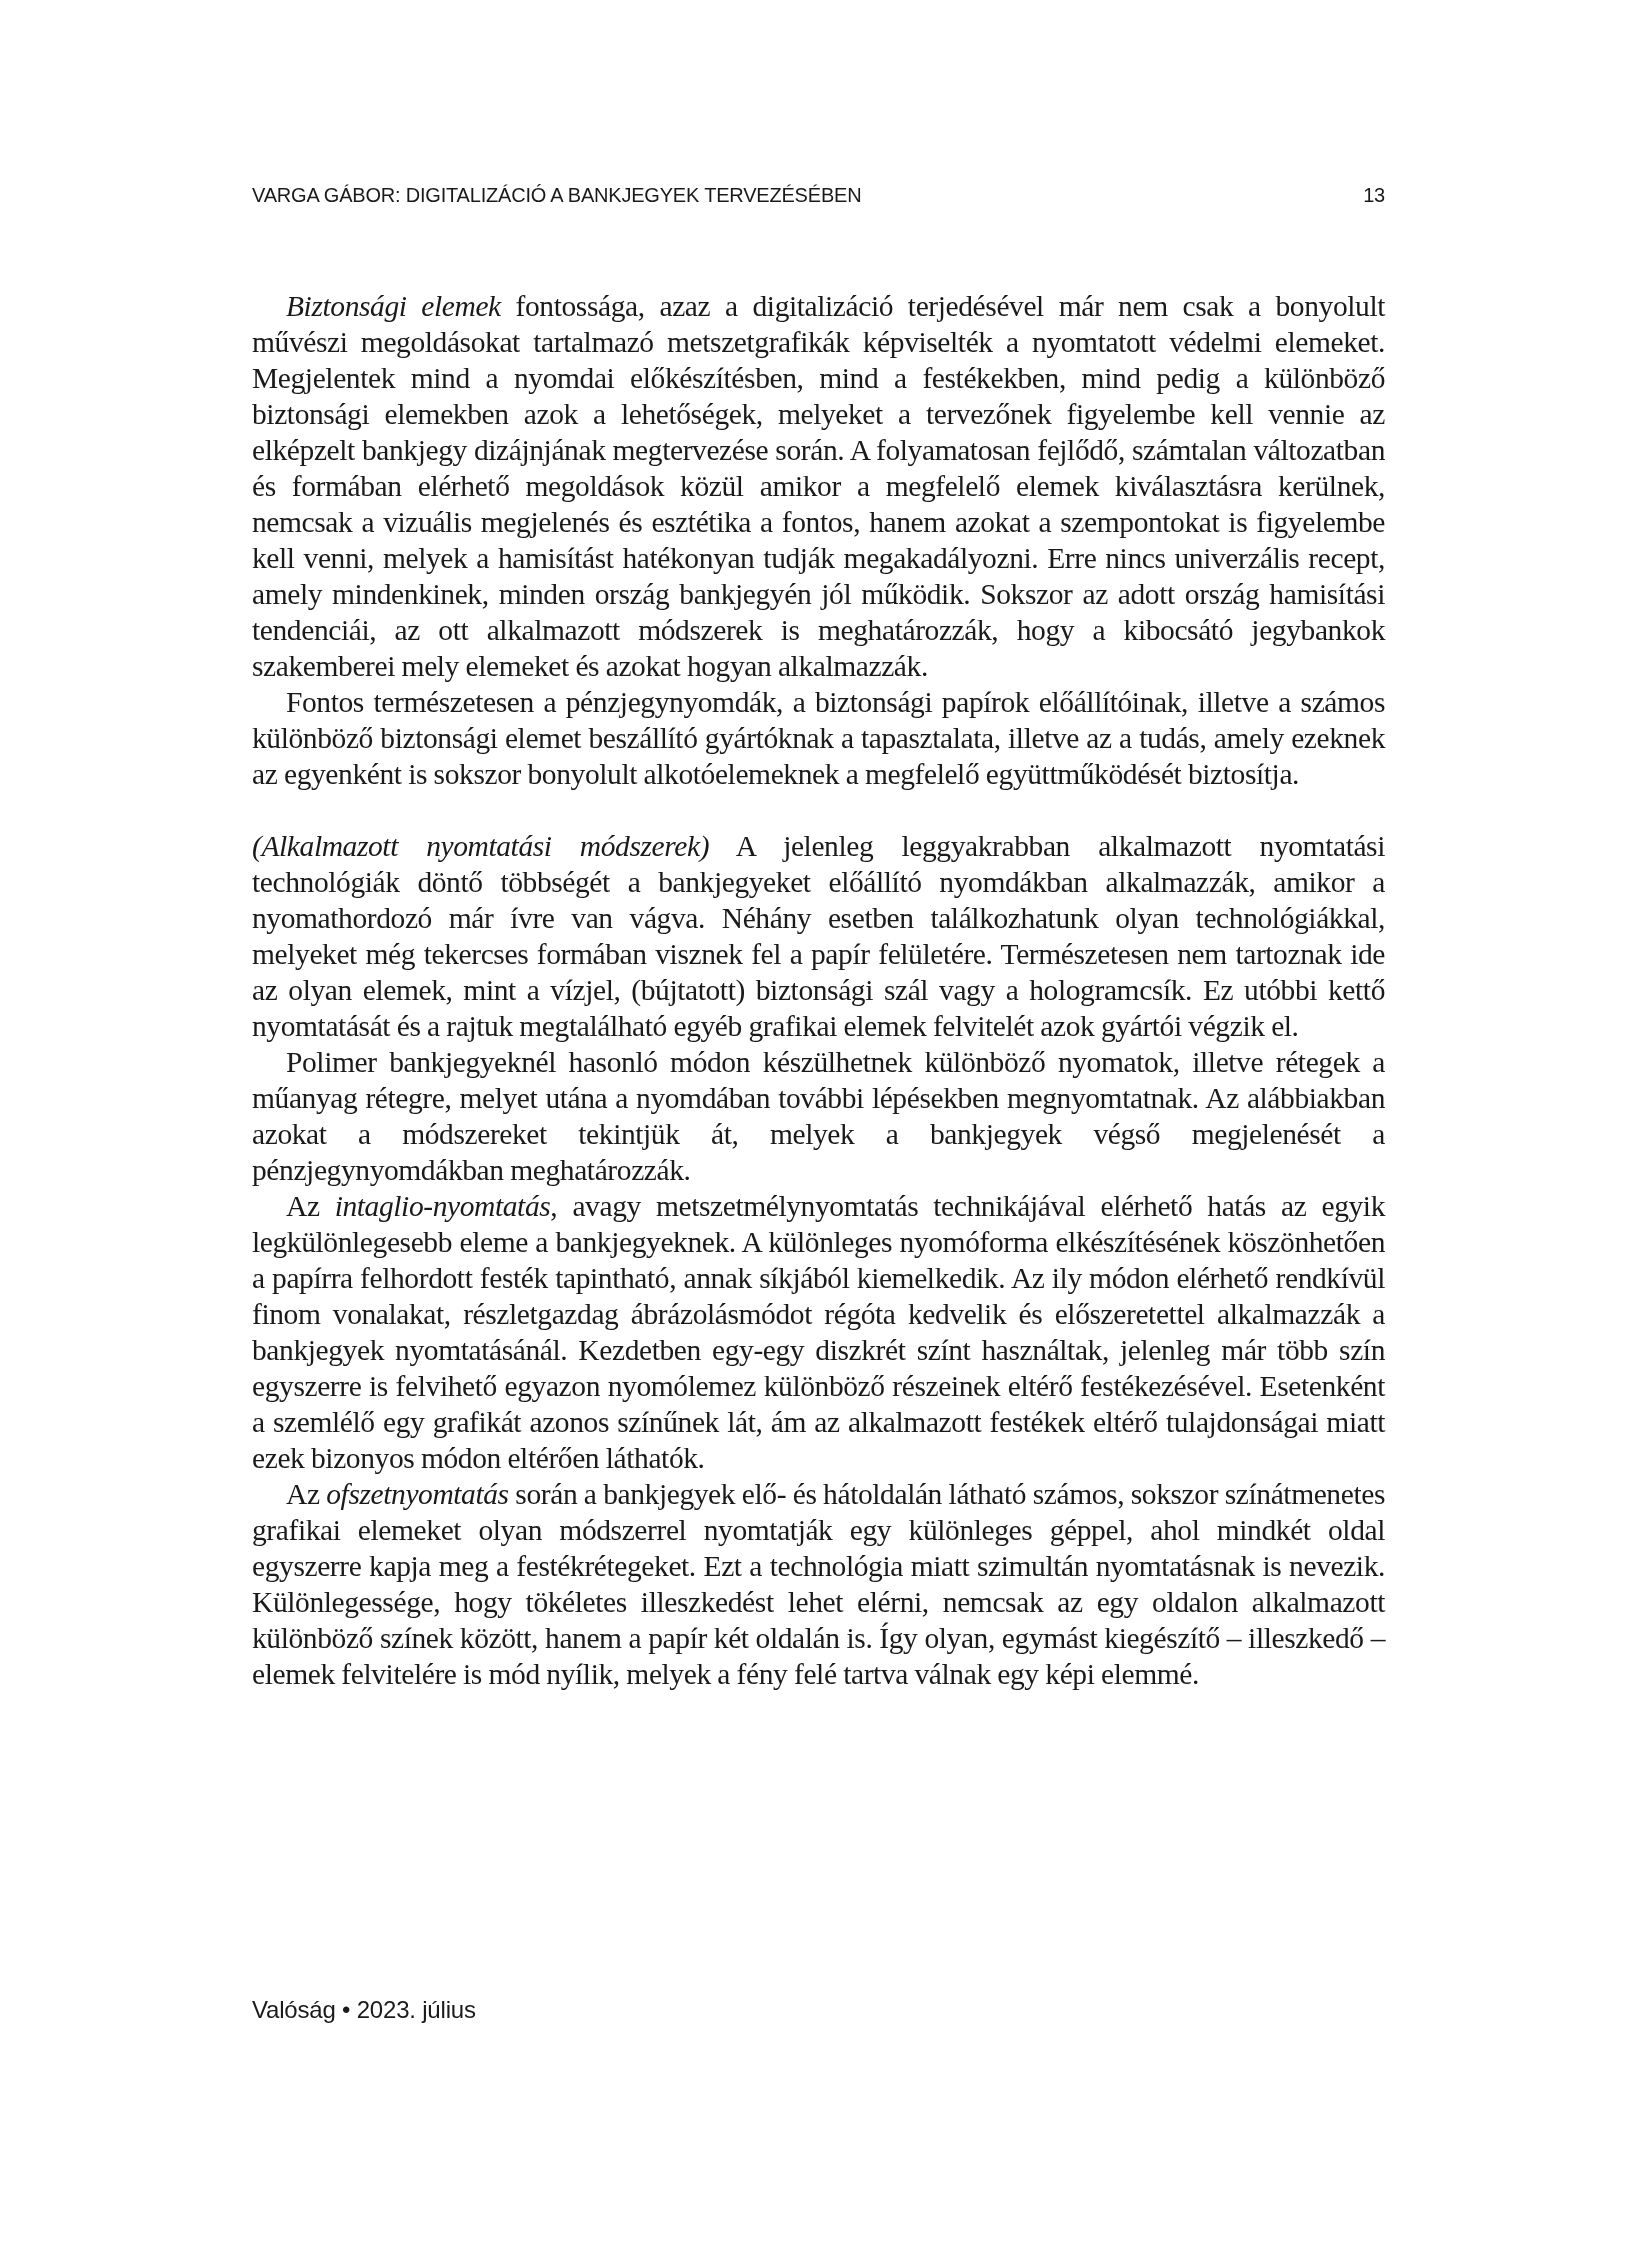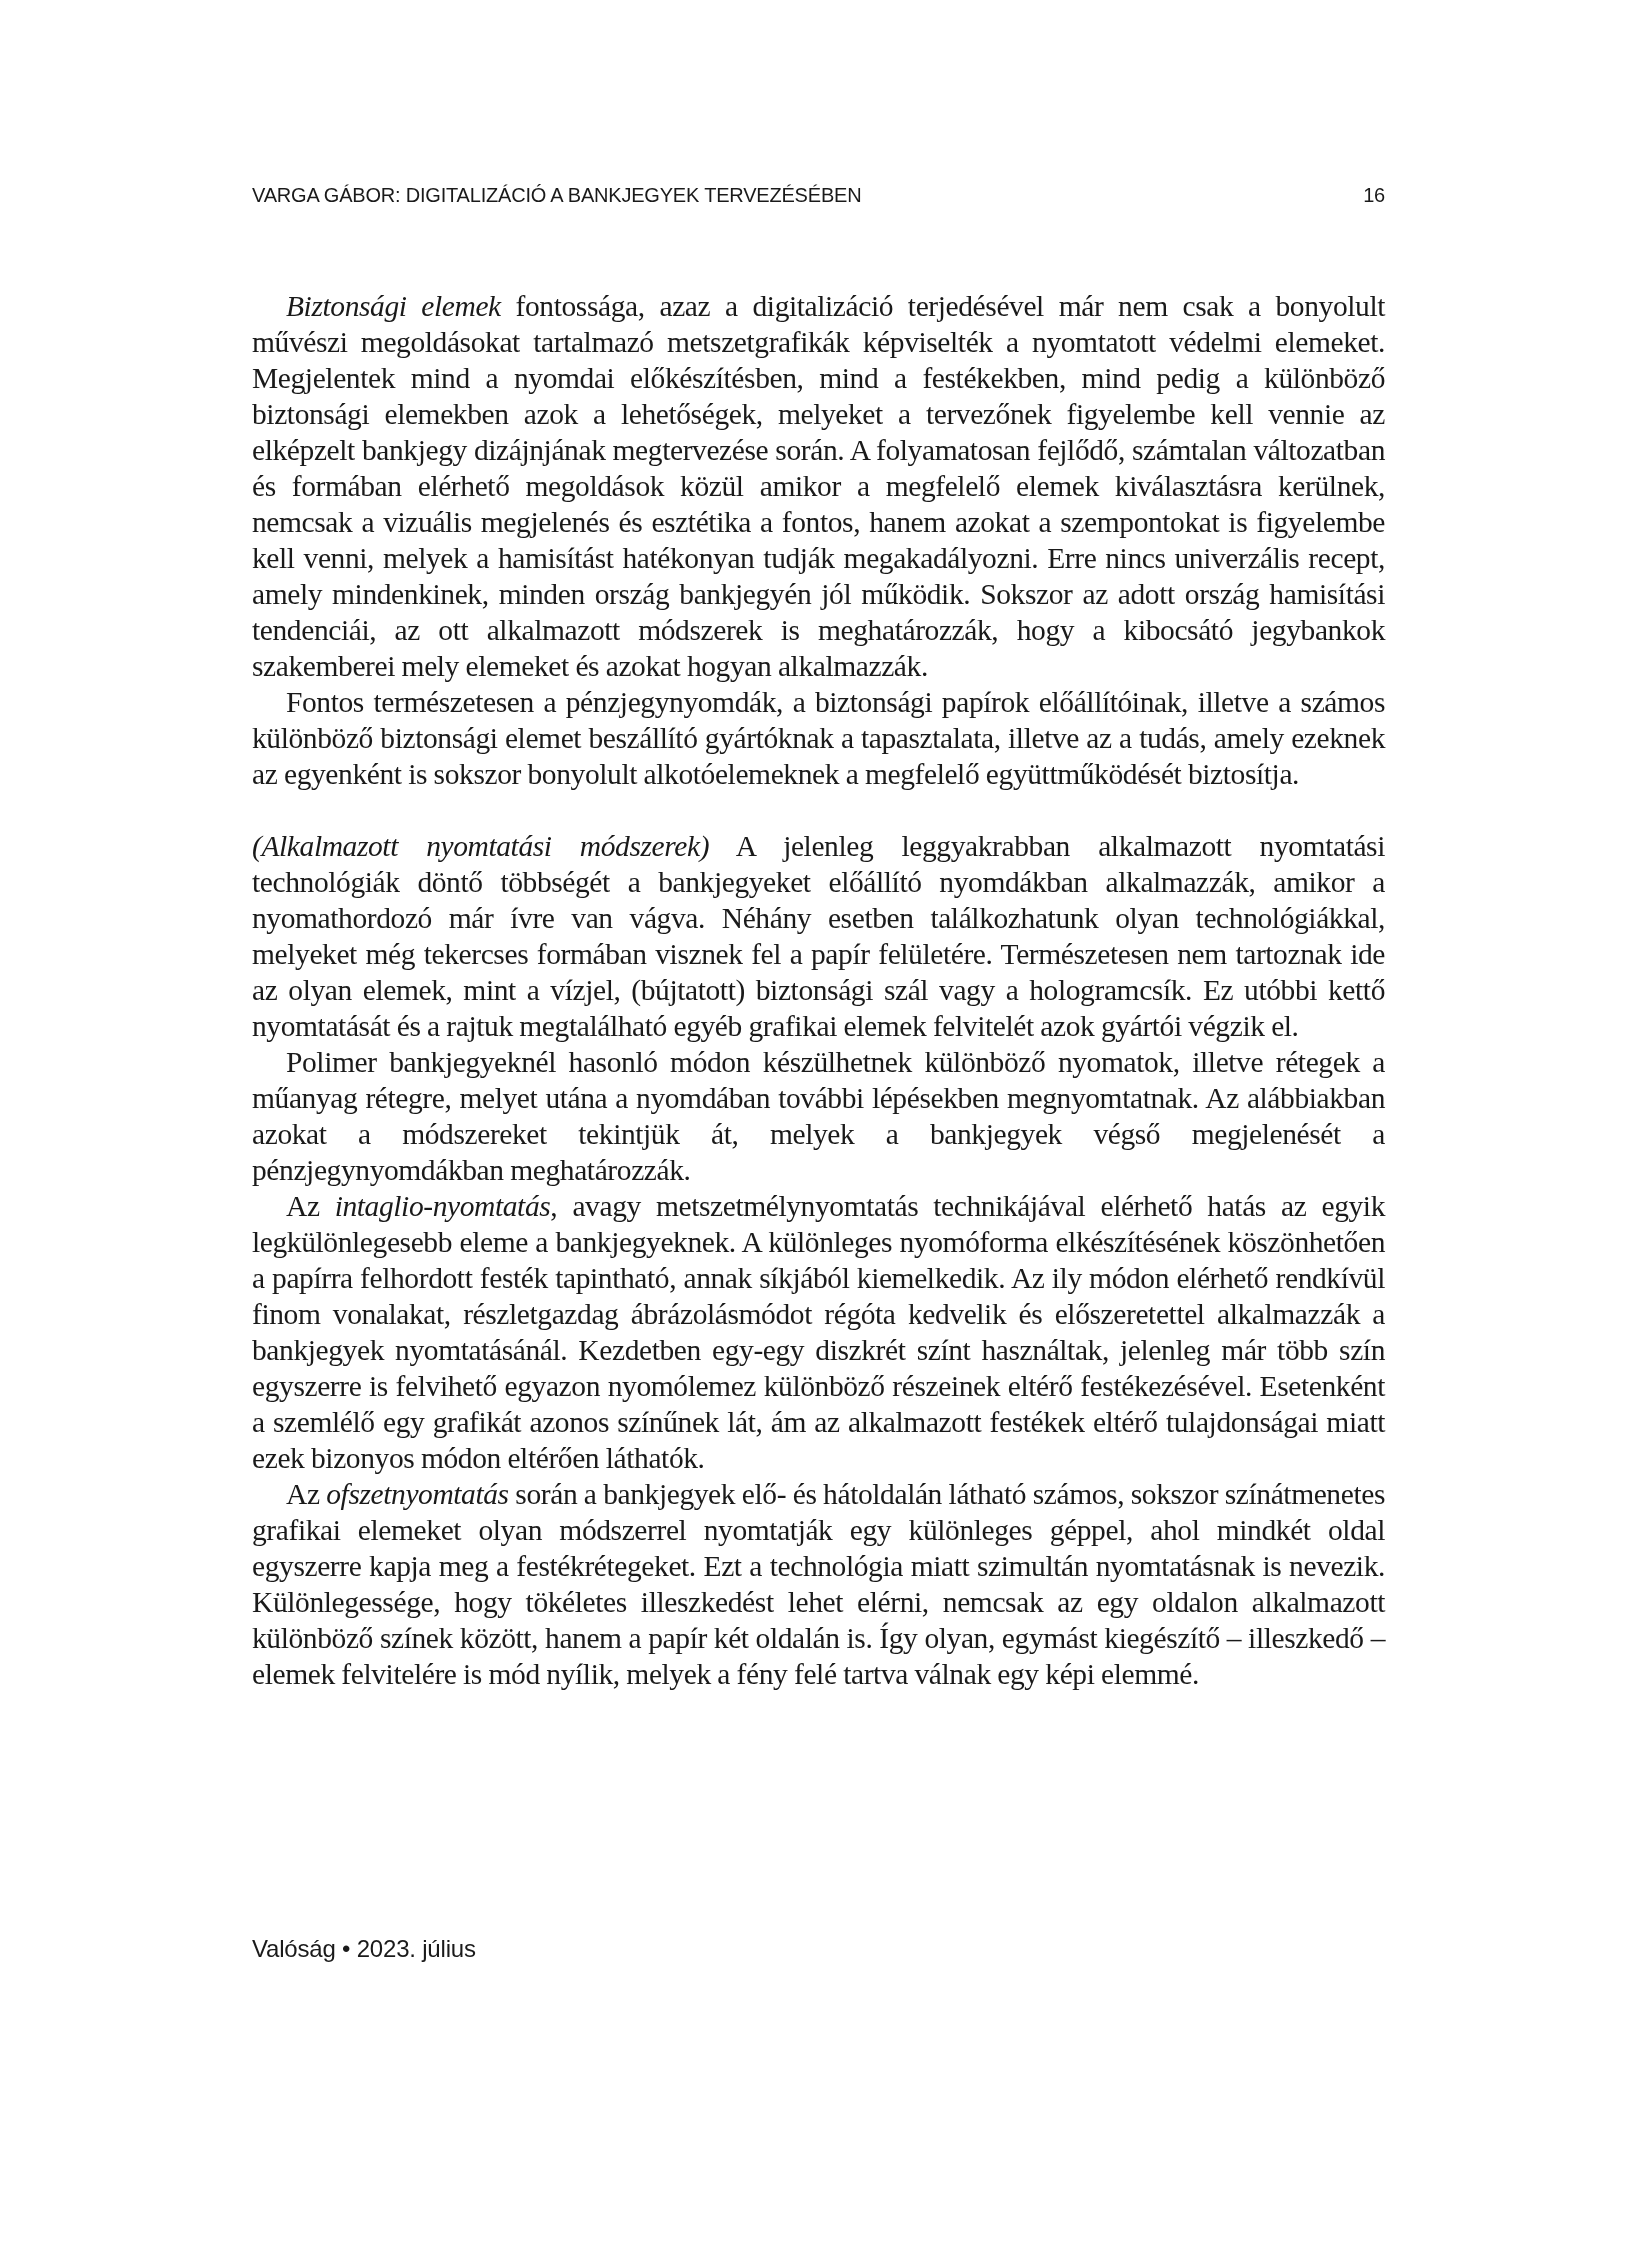--- a/index.html
+++ b/index.html
@@ -12,30 +12,30 @@
   .body-text {
     position: absolute; left: 252px; top: 288px; width: 1133px;
     font-family: "Liberation Serif", serif; font-size: 29.5px; line-height: 36px;
     text-align: justify; letter-spacing: -0.4px; word-spacing: -0.4px;
   }
   .body-text p { margin: 0; text-indent: 0; hyphens: manual; }
   .body-text p.indent { text-indent: 34px; }
   .body-text p.gap { margin-top: 36px; }
   .body-text em { font-style: italic; }
   .footer {
-    position: absolute; left: 252px; top: 1935px;
+    position: absolute; left: 252px; top: 1996px;
     font-family: "Liberation Sans", sans-serif; font-size: 24px; letter-spacing: -0.2px;
   }
 </style>
 </head>
 <body>
 
 <div class="header">
   <span>VARGA GÁBOR: DIGITALIZÁCIÓ A BANKJEGYEK TERVEZÉSÉBEN</span>
-  <span>16</span>
+  <span>13</span>
 </div>
 
 <div class="body-text" id="body-text">
     <p class="indent"><em>Biztonsági elemek</em><span> fontossága, azaz a digitalizáció terjedésével már nem csak a bonyolult művészi megoldásokat tartalmazó metszetgrafikák képviselték a nyomtatott védelmi elemeket. Megjelentek mind a nyomdai előkészítésben, mind a festékekben, mind pedig a különböző biztonsági elemekben azok a lehetőségek, melyeket a tervezőnek figyelembe kell vennie az elképzelt bankjegy dizájnjának megtervezése során. A folyamatosan fejlődő, számtalan változatban és formában elérhető megoldások közül amikor a megfelelő elemek kiválasztásra kerülnek, nemcsak a vizuális megjelenés és esztétika a fontos, hanem azokat a szempontokat is figyelembe kell venni, melyek a hamisítást hatékonyan tudják megakadályozni. Erre nincs univerzális recept, amely mindenkinek, minden ország bankjegyén jól működik. Sokszor az adott ország hamisítási tendenciái, az ott alkalmazott módszerek is meghatározzák, hogy a kibocsátó jegybankok szakemberei mely elemeket és azokat hogyan alkalmazzák.</span></p>
     <p class="indent"><span>Fontos természetesen a pénzjegynyomdák, a biztonsági papírok előállítóinak, illetve a számos különböző biztonsági elemet beszállító gyártóknak a tapasztalata, illetve az a tudás, amely ezeknek az egyenként is sokszor bonyolult alkotóelemeknek a megfelelő együttműködését biztosítja.</span></p>
     <p class="gap"><em>(Alkalmazott nyomtatási módszerek)</em><span> A jelenleg leggyakrabban alkalmazott nyomtatási technológiák döntő többségét a bankjegyeket előállító nyomdákban alkalmazzák, amikor a nyomathordozó már ívre van vágva. Néhány esetben találkozhatunk olyan technológiákkal, melyeket még tekercses formában visznek fel a papír felületére. Természetesen nem tartoznak ide az olyan elemek, mint a vízjel, (bújtatott) biztonsági szál vagy a hologramcsík. Ez utóbbi kettő nyomtatását és a rajtuk megtalálható egyéb grafikai elemek felvitelét azok gyártói végzik el.</span></p>
     <p class="indent"><span>Polimer bankjegyeknél hasonló módon készülhetnek különböző nyomatok, illetve rétegek a műanyag rétegre, melyet utána a nyomdában további lépésekben megnyomtatnak. Az alábbiakban azokat a módszereket tekintjük át, melyek a bankjegyek végső megjelenését a pénzjegynyomdákban meghatározzák.</span></p>
     <p class="indent"><span>Az </span><em>intaglio-nyomtatás</em><span>, avagy metszetmélynyomtatás technikájával elérhető hatás az egyik legkülönlegesebb eleme a bankjegyeknek. A különleges nyomóforma elkészítésének köszönhetően a papírra felhordott festék tapintható, annak síkjából kiemelkedik. Az ily módon elérhető rendkívül finom vonalakat, részletgazdag ábrázolásmódot régóta kedvelik és előszeretettel alkalmazzák a bankjegyek nyomtatásánál. Kezdetben egy-egy diszkrét színt használtak, jelenleg már több szín egyszerre is felvihető egyazon nyomólemez különböző részeinek eltérő festékezésével. Esetenként a szemlélő egy grafikát azonos színűnek lát, ám az alkalmazott festékek eltérő tulajdonságai miatt ezek bizonyos módon eltérően láthatók.</span></p>
     <p class="indent"><span>Az </span><em>ofszetnyomtatás</em><span> során a bankjegyek elő- és hátoldalán látható számos, sokszor színátmenetes grafikai elemeket olyan módszerrel nyomtatják egy különleges géppel, ahol mindkét oldal egyszerre kapja meg a festékrétegeket. Ezt a technológia miatt szimultán nyomtatásnak is nevezik. Különlegessége, hogy tökéletes illeszkedést lehet elérni, nemcsak az egy oldalon alkalmazott különböző színek között, hanem a papír két oldalán is. Így olyan, egymást kiegészítő – illeszkedő – elemek felvitelére is mód nyílik, melyek a fény felé tartva válnak egy képi elemmé.</span></p>
   </div>

